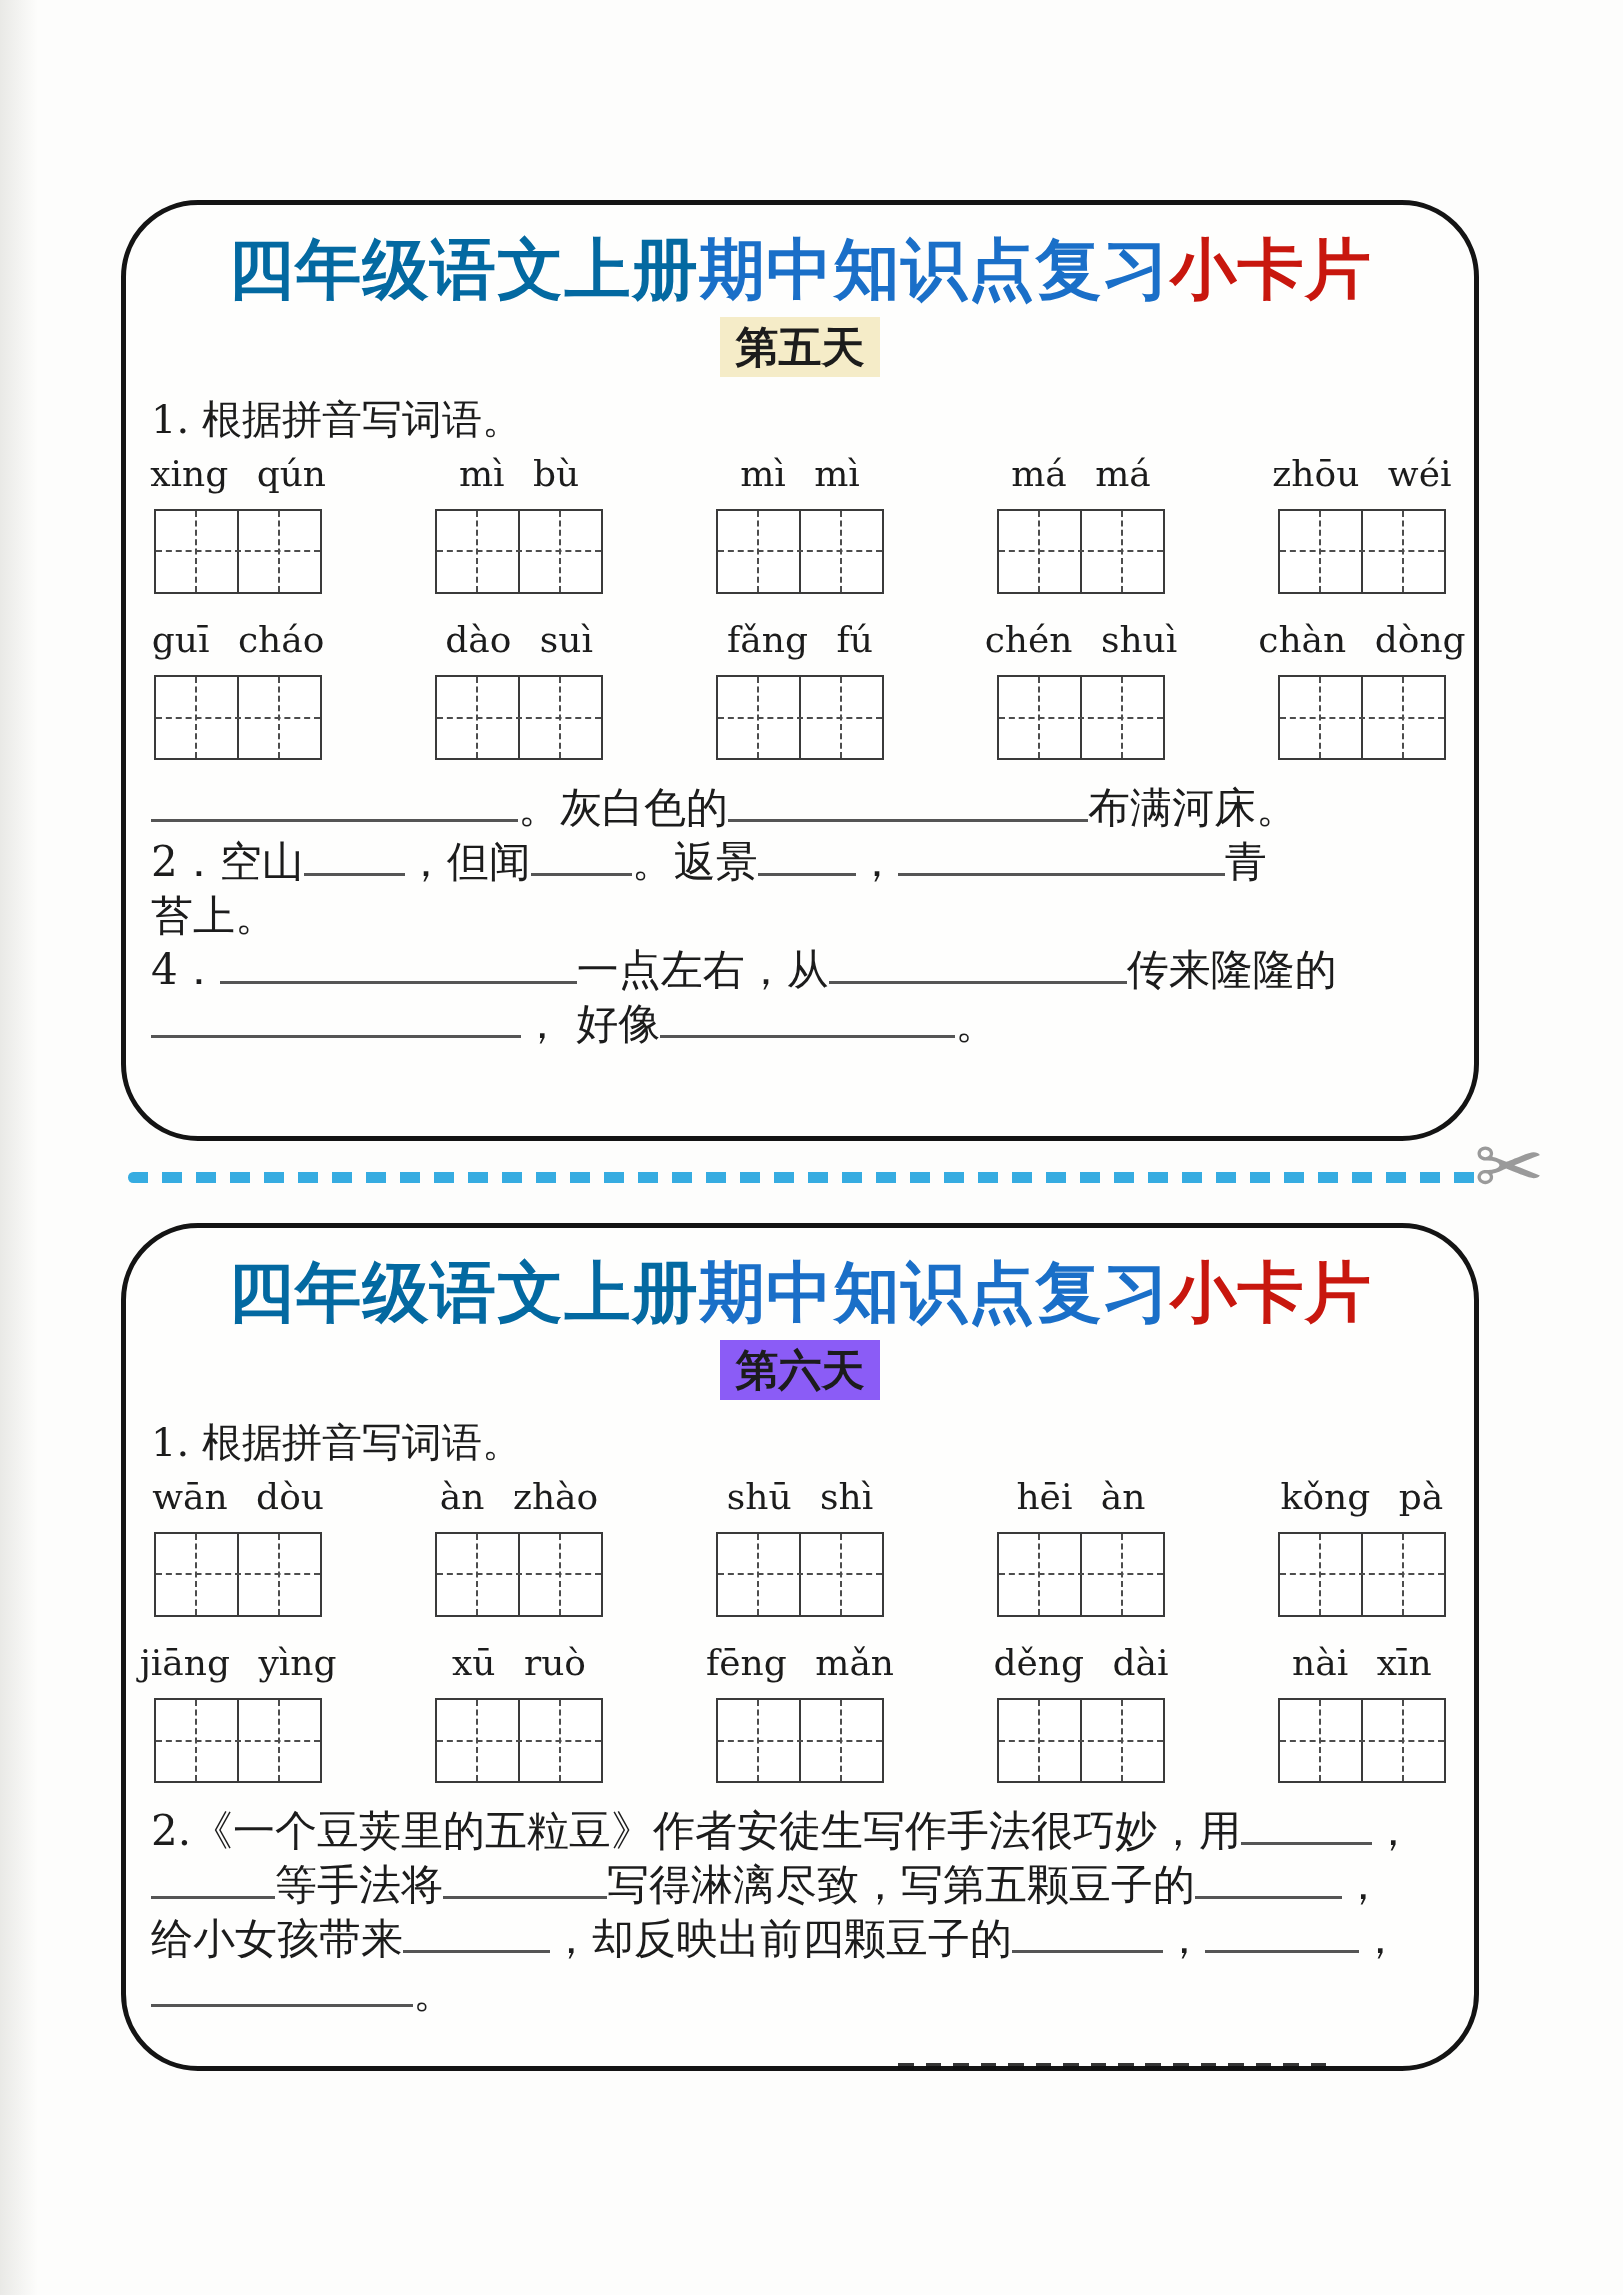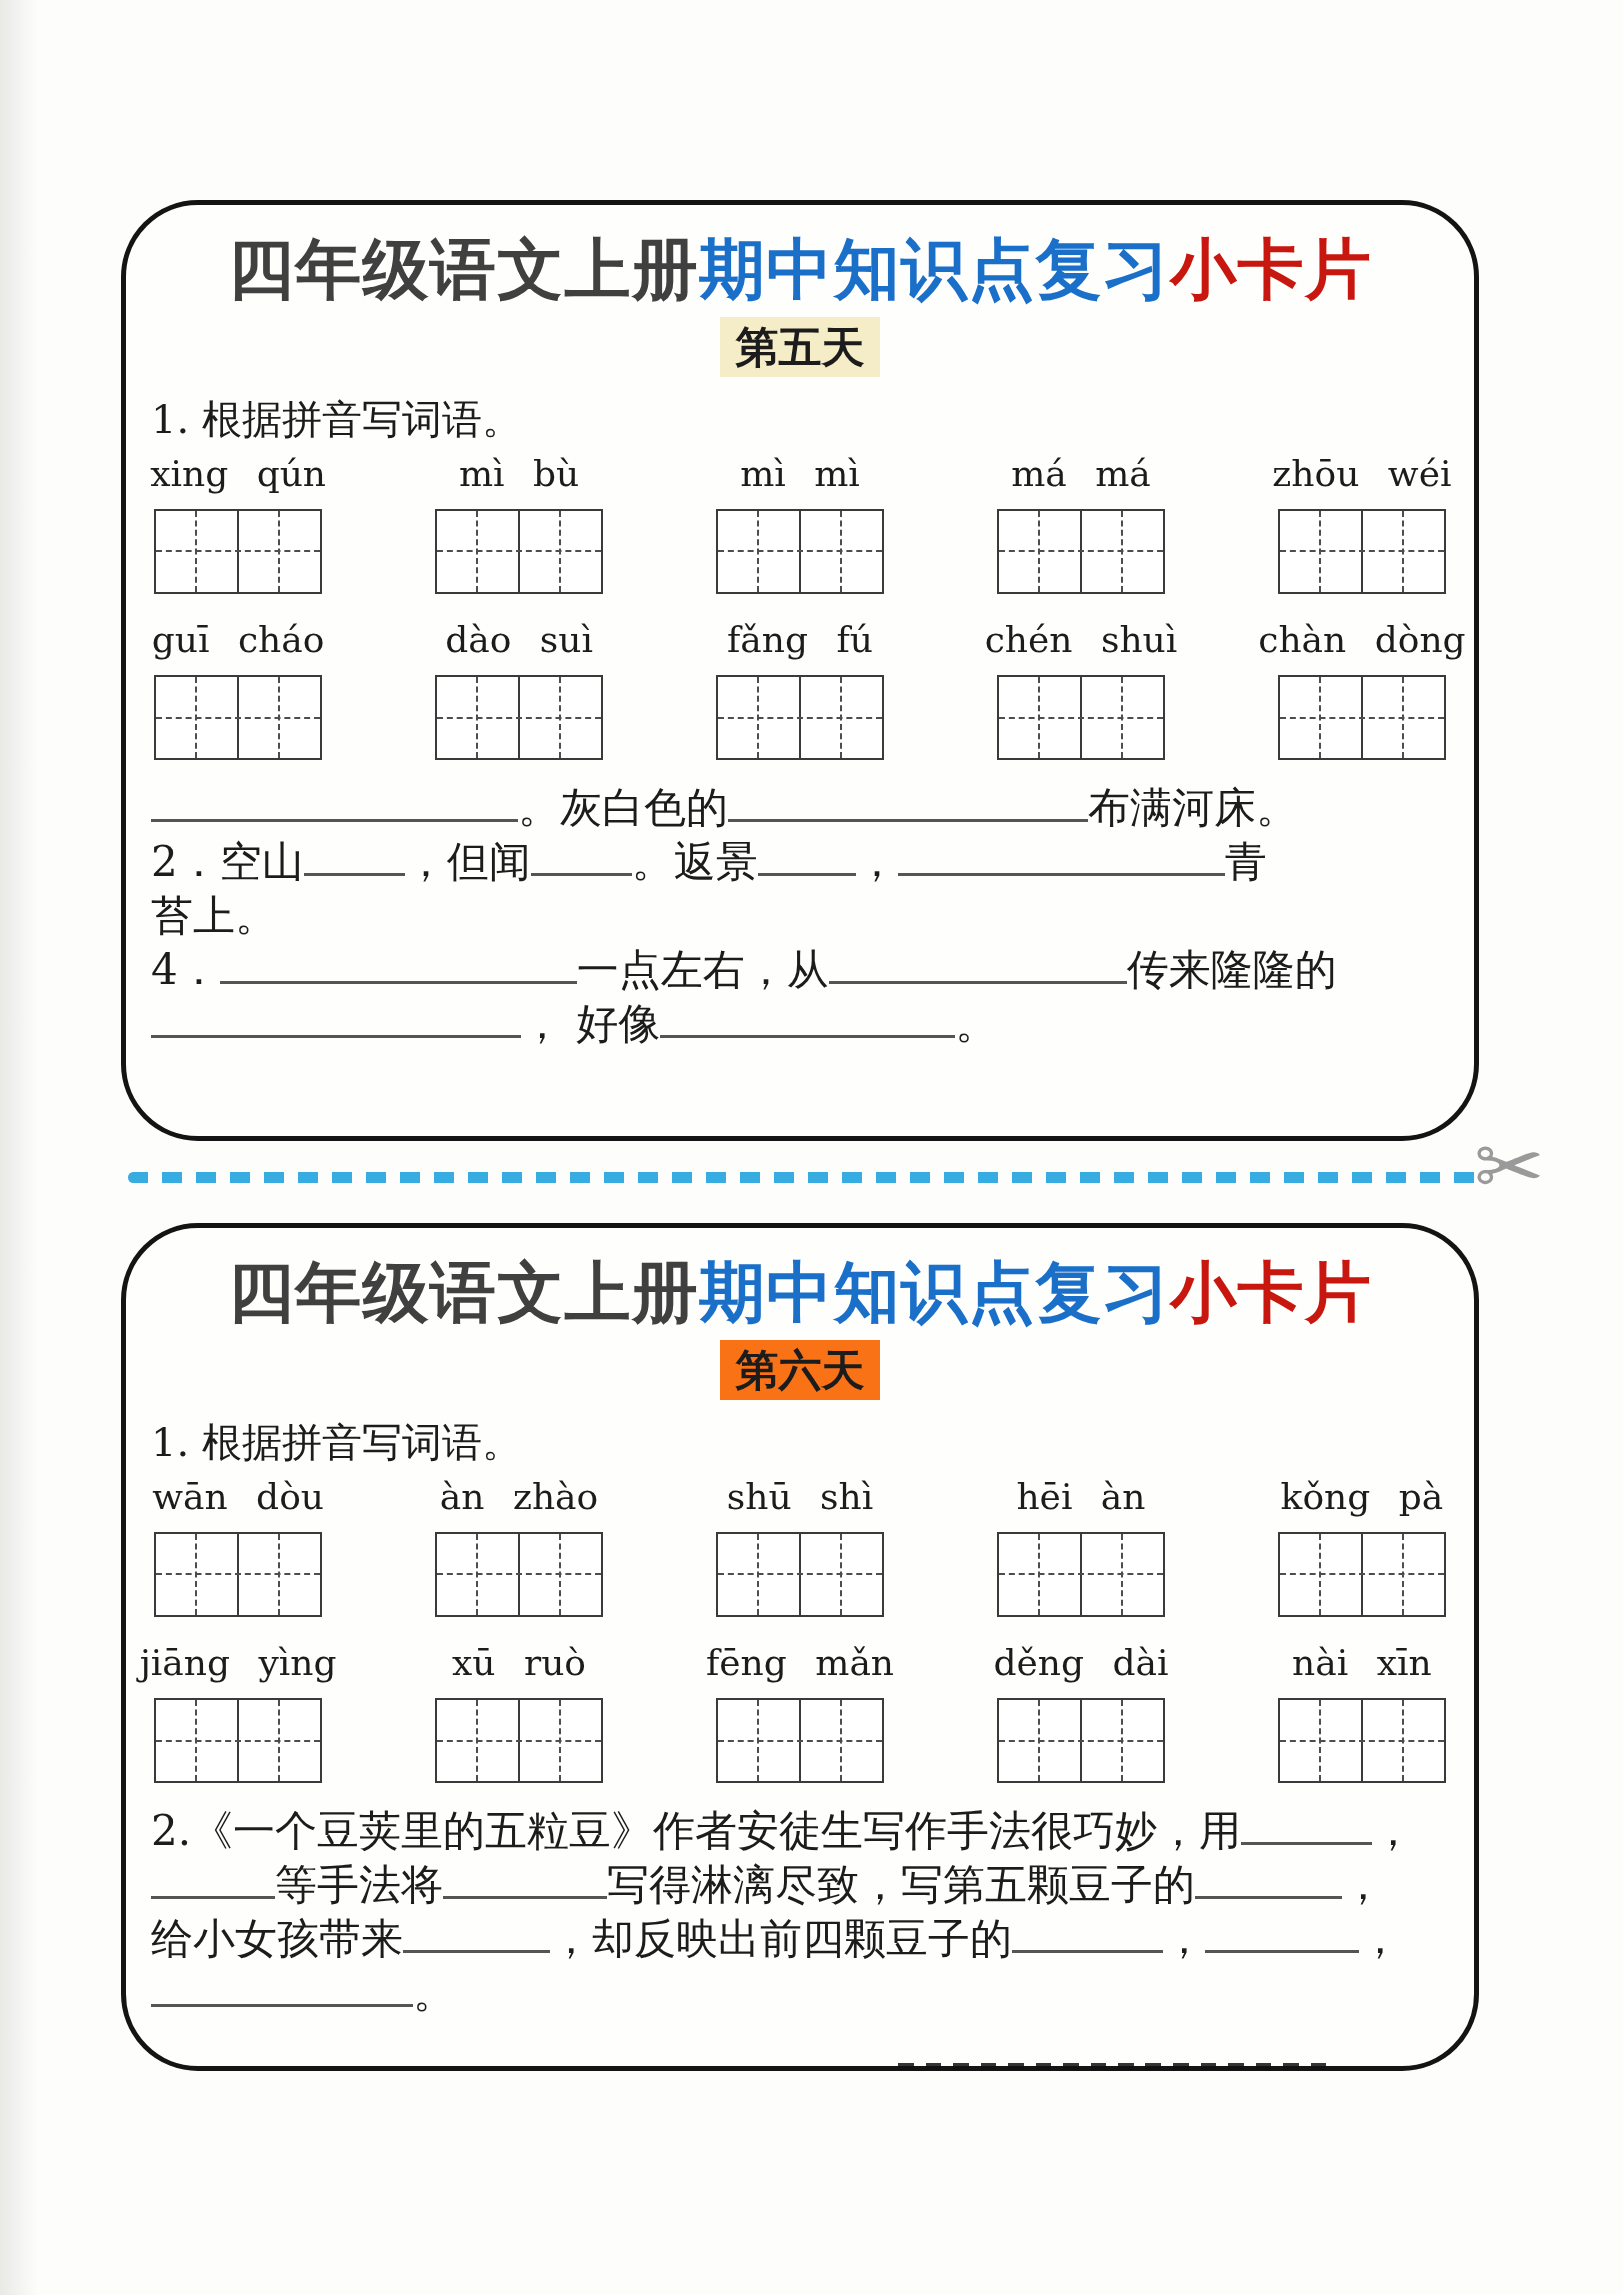--- a/index.html
+++ b/index.html
@@ -29,21 +29,21 @@
   .card-title{
     margin-top:27.5px;
     text-align:center;
     font-family:"DejaVu Sans",sans-serif;
     font-weight:bold;
     font-size:66px;
     line-height:1.12;
     letter-spacing:1.3px;
     white-space:nowrap;
   }
-  .t-black{color:#404040;}
+  .t-black{color:#0369a1;}
   .t-blue{}
   .t-red{}
 
   .day-row{text-align:center;margin-top:10.5px;}
   .day-badge{
     display:inline-block;
     font-family:"DejaVu Sans",sans-serif;
     font-weight:bold;
     font-size:43px;
     line-height:1.28;
@@ -219,21 +219,21 @@
   </div>
 
   <div class="cutline js-cut" style="background: repeating-linear-gradient(90deg, rgb(54, 172, 225) 0px, rgb(54, 172, 225) 19.6px, rgba(255, 255, 255, 0) 19.6px, rgba(255, 255, 255, 0) 34px);"></div>
   <div class="scissors">✂</div>
 
   <div class="card card-2">
     <div class="card-title">
       <span class="t-black">四年级语文上册</span><span class="t-blue js-blue" style="color: rgb(26, 111, 200);">期中知识点复习</span><span class="t-red js-red" style="color: rgb(200, 23, 14);">小卡片</span>
     </div>
     <div class="day-row">
-      <span class="day-badge js-day" style="background: #f97316;">第六天</span>
+      <span class="day-badge js-day" style="background: #8b5cf6;">第六天</span>
     </div>
     <div class="section-label">1. 根据拼音写词语。</div>
     <div class="pyrow">
         <div class="pycol">
           <div class="pylabel">wān dòu</div>
           <div class="gridbox">
             <div class="cell"></div>
             <div class="cell"></div>
           </div>
         </div>

